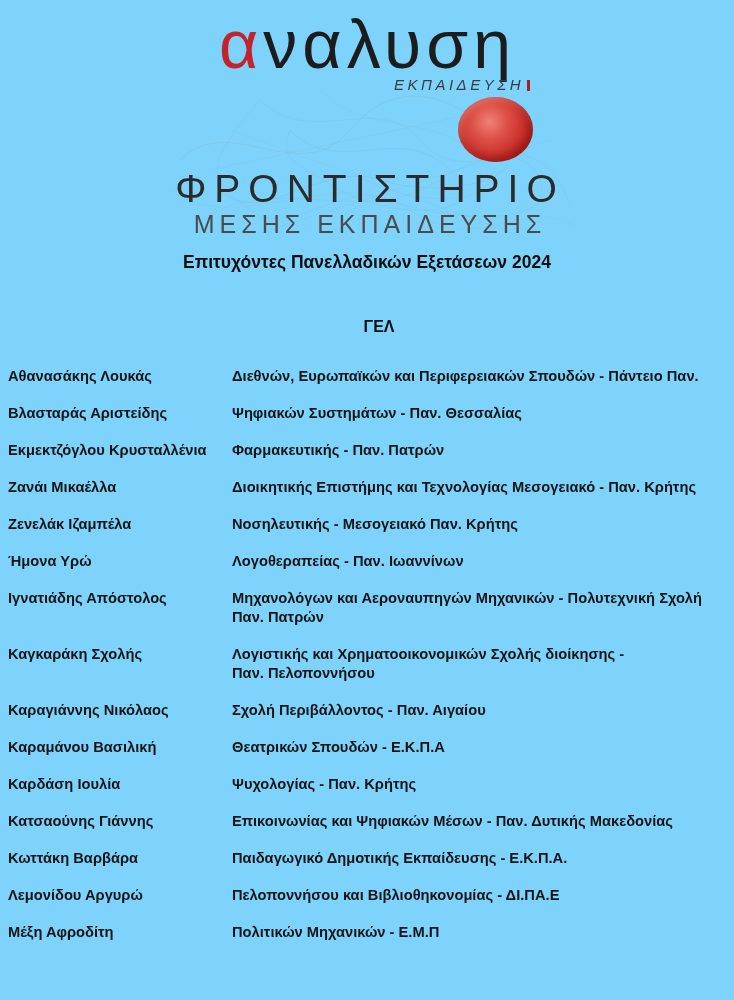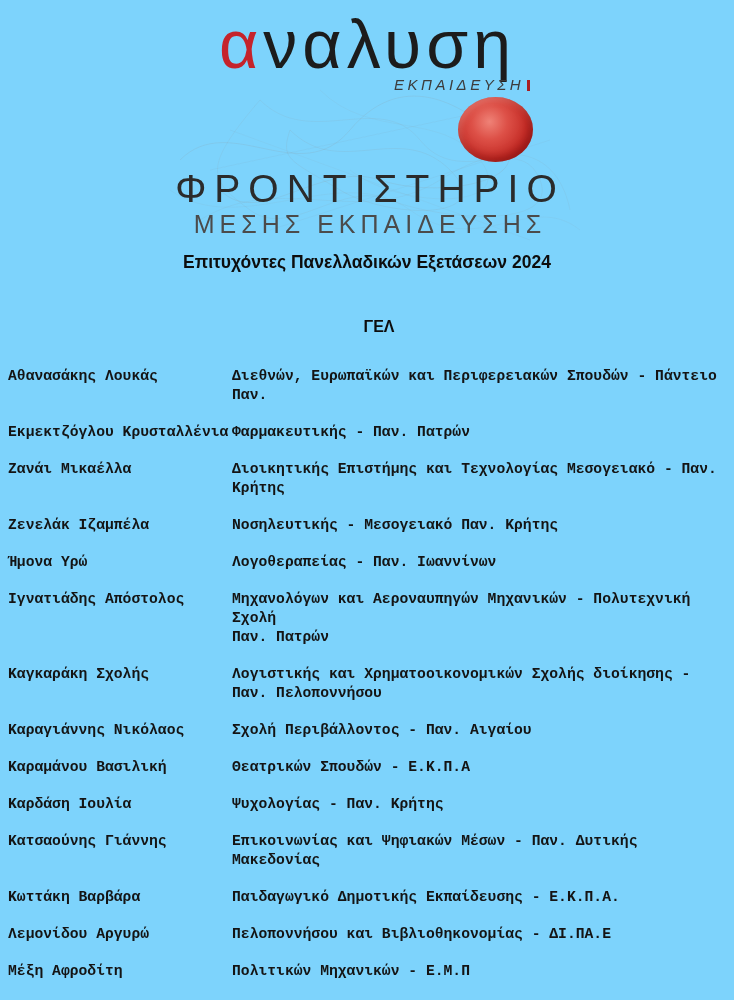--- a/index.html
+++ b/index.html
@@ -65,21 +65,21 @@
   }
   
   .results{
     position:absolute;left:8px;top:367px;width:722px;
   }
   .row{
     display:flex;align-items:flex-start;
     margin-bottom:18px;
   }
   .cell{
-    font-size:14.7px;font-weight:700;line-height:19px;color:#141414;font-family:Liberation Mono, monospace;
+    font-size:14.7px;font-weight:700;line-height:19px;color:#141414;
   }
   .cell.name{
     width:224px;flex:0 0 224px;white-space:nowrap;
   }
   .cell.program{
     flex:1 1 auto;white-space:pre-line;
   }
 </style>
 </head>
 <body>
@@ -107,20 +107,24 @@
   <div class="frontistirio">ΦΡΟΝΤΙΣΤΗΡΙΟ</div>
   <div class="mesis">ΜΕΣΗΣ ΕΚΠΑΙΔΕΥΣΗΣ</div>
 
   <h1 class="doc-title">Επιτυχόντες Πανελλαδικών Εξετάσεων 2024</h1>
   <h2 class="section-heading">ΓΕΛ</h2>
 
   <div class="results" id="results">
       <div class="row">
         <div class="cell name">Αθανασάκης Λουκάς</div>
         <div class="cell program">Διεθνών, Ευρωπαϊκών και Περιφερειακών Σπουδών - Πάντειο Παν.</div>
+      </div>
+      <div class="row">
+        <div class="cell name">Βλασταράς Αριστείδης</div>
+        <div class="cell program">Ψηφιακών Συστημάτων - Παν. Θεσσαλίας</div>
       </div>
       <div class="row">
         <div class="cell name">Εκμεκτζόγλου Κρυσταλλένια</div>
         <div class="cell program">Φαρμακευτικής - Παν. Πατρών</div>
       </div>
       <div class="row">
         <div class="cell name">Ζανάι Μικαέλλα</div>
         <div class="cell program">Διοικητικής Επιστήμης και Τεχνολογίας Μεσογειακό - Παν. Κρήτης</div>
       </div>
       <div class="row">

